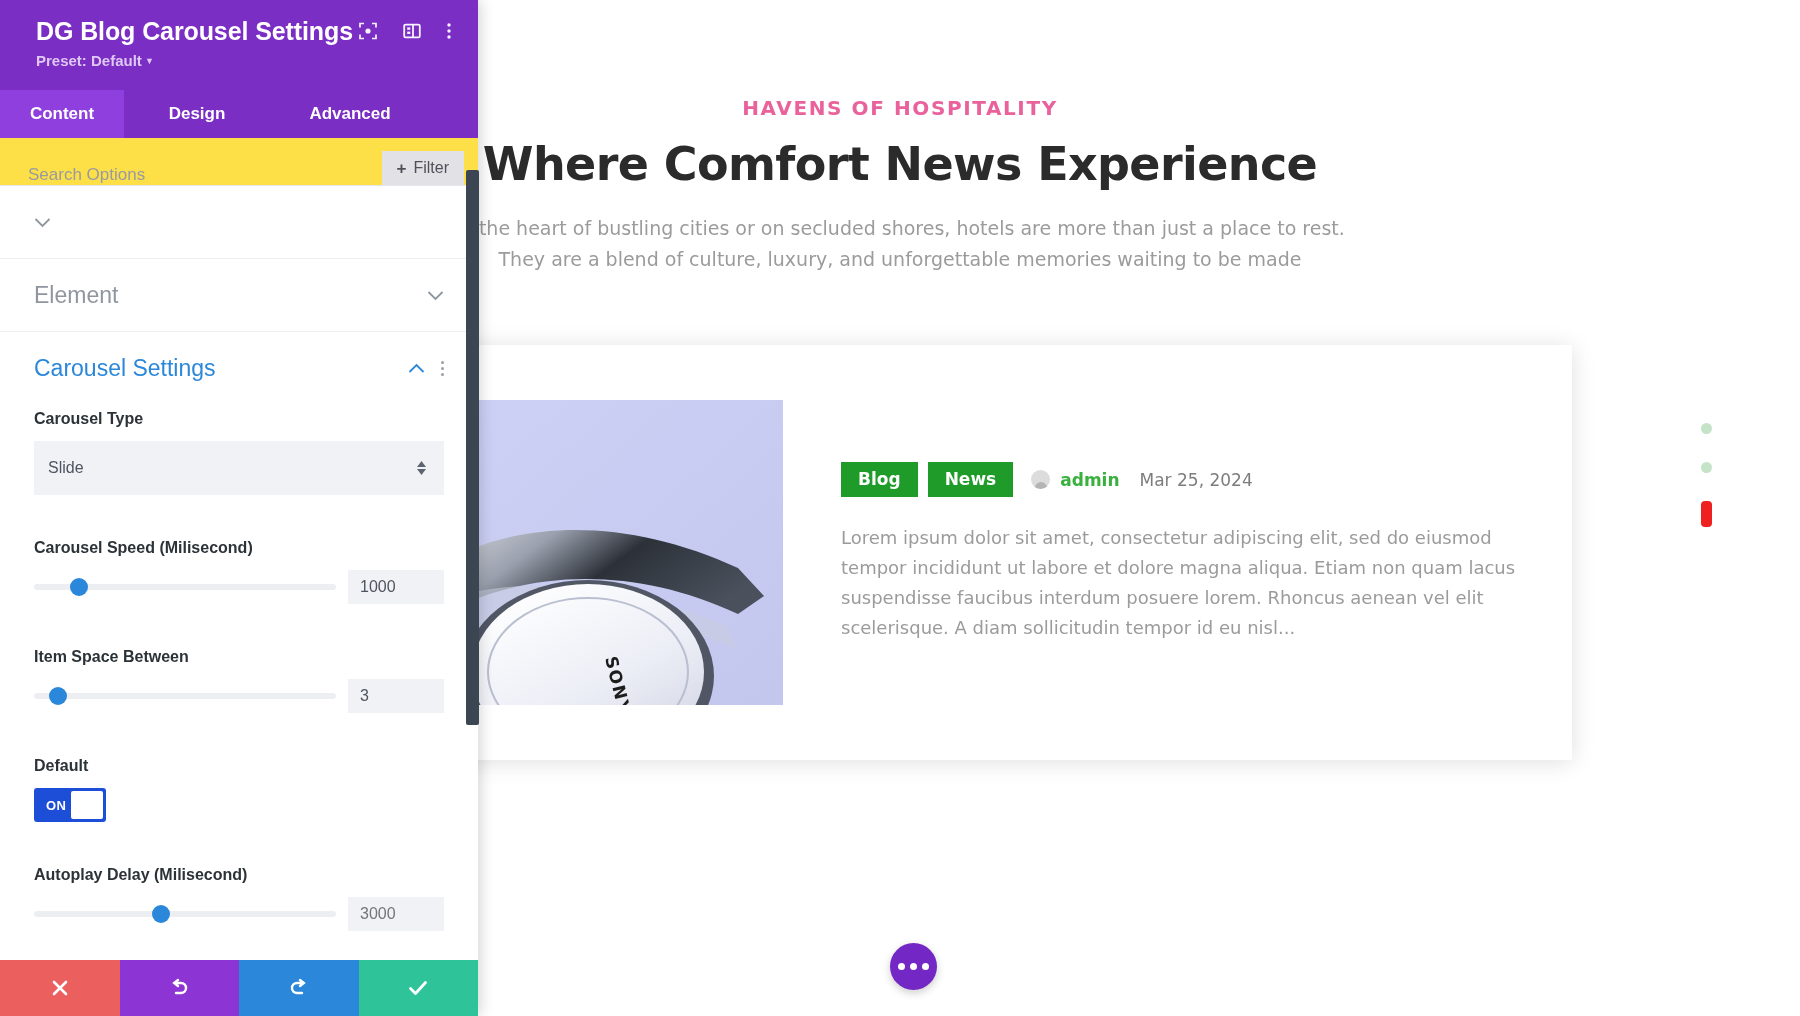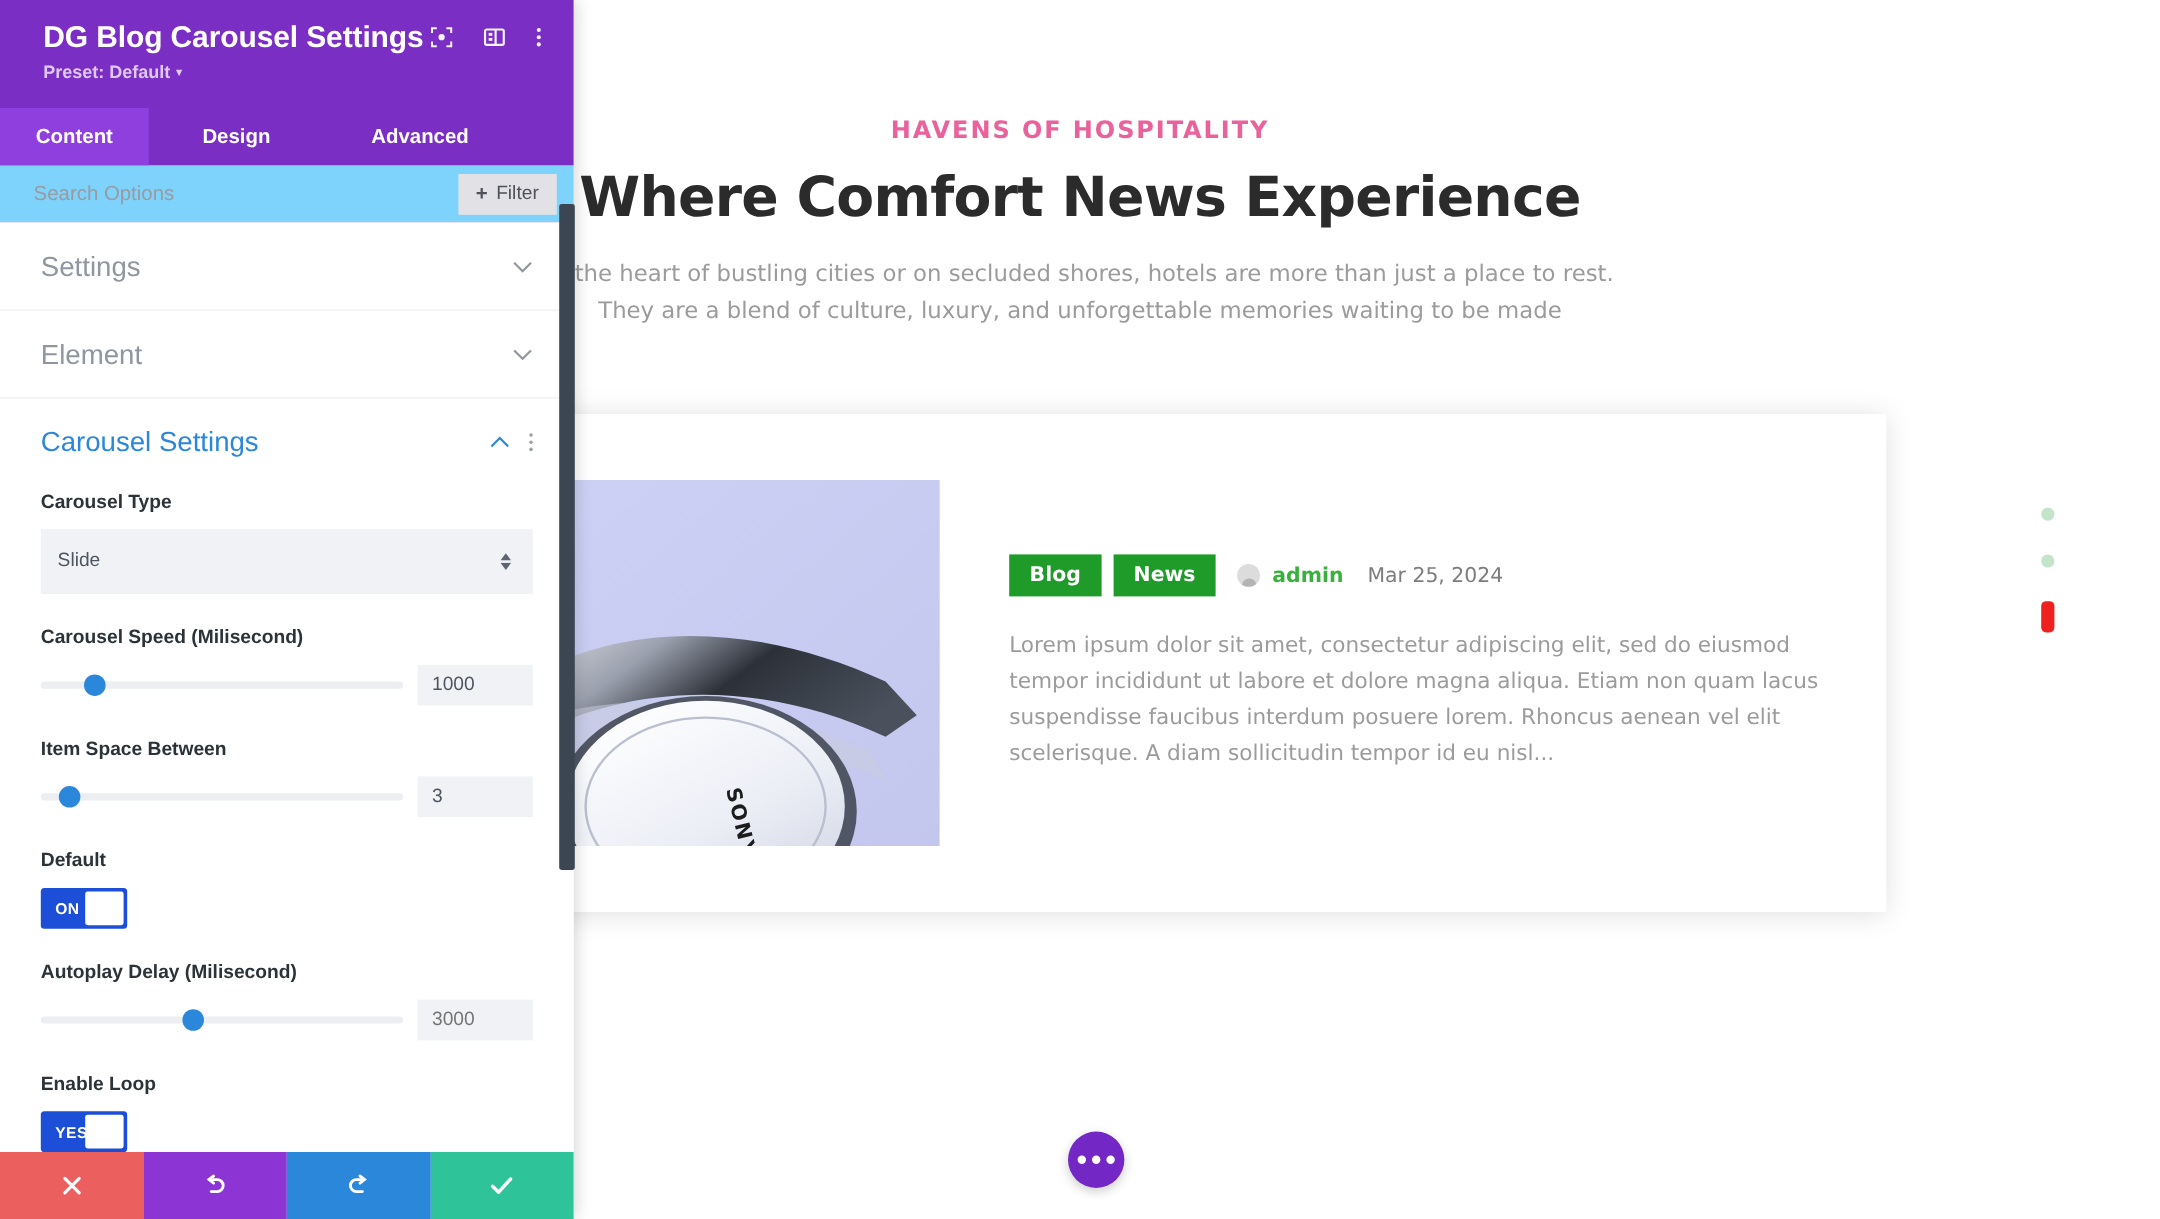--- a/index.html
+++ b/index.html
@@ -186,22 +186,22 @@
     color: #ffffff; font-size: 17px; font-weight: 700;
     cursor: pointer; height: 100%;
   }
   .tab.w1 { width: 124px; }
   .tab.w2 { width: 146px; }
   .tab.w3 { width: 160px; }
   .tab.active { background: #8f3fdd; }
 
   .search-row {
     height: 48px; flex: none;
-    background: #7dd3fc;
-    display: flex; align-items: center;
+    background: #fde047;
+    display: flex; align-items: flex-end;
     padding: 0 14px 0 28px;
     border-bottom: 1px solid #e6e6ea;
   }
   .search-input {
     flex: 1; border: 0; outline: 0; background: transparent;
     font-size: 17px; color: #575757;
     font-family: "Liberation Sans", sans-serif;
   }
   .search-input::placeholder { color: #9a9aa0; }
   .filter-btn {
@@ -229,21 +229,21 @@
   .acc-title {
     flex: 1; font-size: 23px; font-weight: 400; color: #8f96a0;
     font-family: "Liberation Sans", sans-serif;
   }
   .acc-title.open { color: #2b87da; }
   .chev { width: 17px; height: 11px; flex: none; }
   .acc-dots { margin-left: 16px; cursor: pointer; display: flex; flex-direction: column; gap: 3px; }
   .acc-dots i { width: 3px; height: 3px; border-radius: 50%; background: #9aa0a8; display: block; }
 
   .fields { padding: 6px 0 26px; }
-  .field { margin-bottom: 28px; }
+  .field { margin-bottom: 44px; }
   .field-label {
     font-size: 16px; font-weight: 700; color: #2c3338;
     margin-bottom: 13px;
     font-family: "Liberation Sans", sans-serif;
   }
 
   .select-box {
     position: relative;
     height: 54px; background: #f1f2f6;
     display: flex; align-items: center;
@@ -438,21 +438,20 @@
         <span class="plus">+</span>
         <span>Filter</span>
       </button>
     </div>
 
     <div class="panel-scroll">
       <div class="panel-scroll-inner">
 
         <div class="acc">
           <div class="acc-head">
-            <div class="acc-title">Settings</div>
             <svg class="chev" viewBox="0 0 17 11" fill="none" stroke="#8f96a0" stroke-width="1.8">
                 <path d="M1.5 2 L8.5 9 L15.5 2"></path>
               </svg>
           </div>
         </div>
 
         <div class="acc">
           <div class="acc-head">
             <div class="acc-title">Element</div>
             <svg class="chev" viewBox="0 0 17 11" fill="none" stroke="#8f96a0" stroke-width="1.8">

